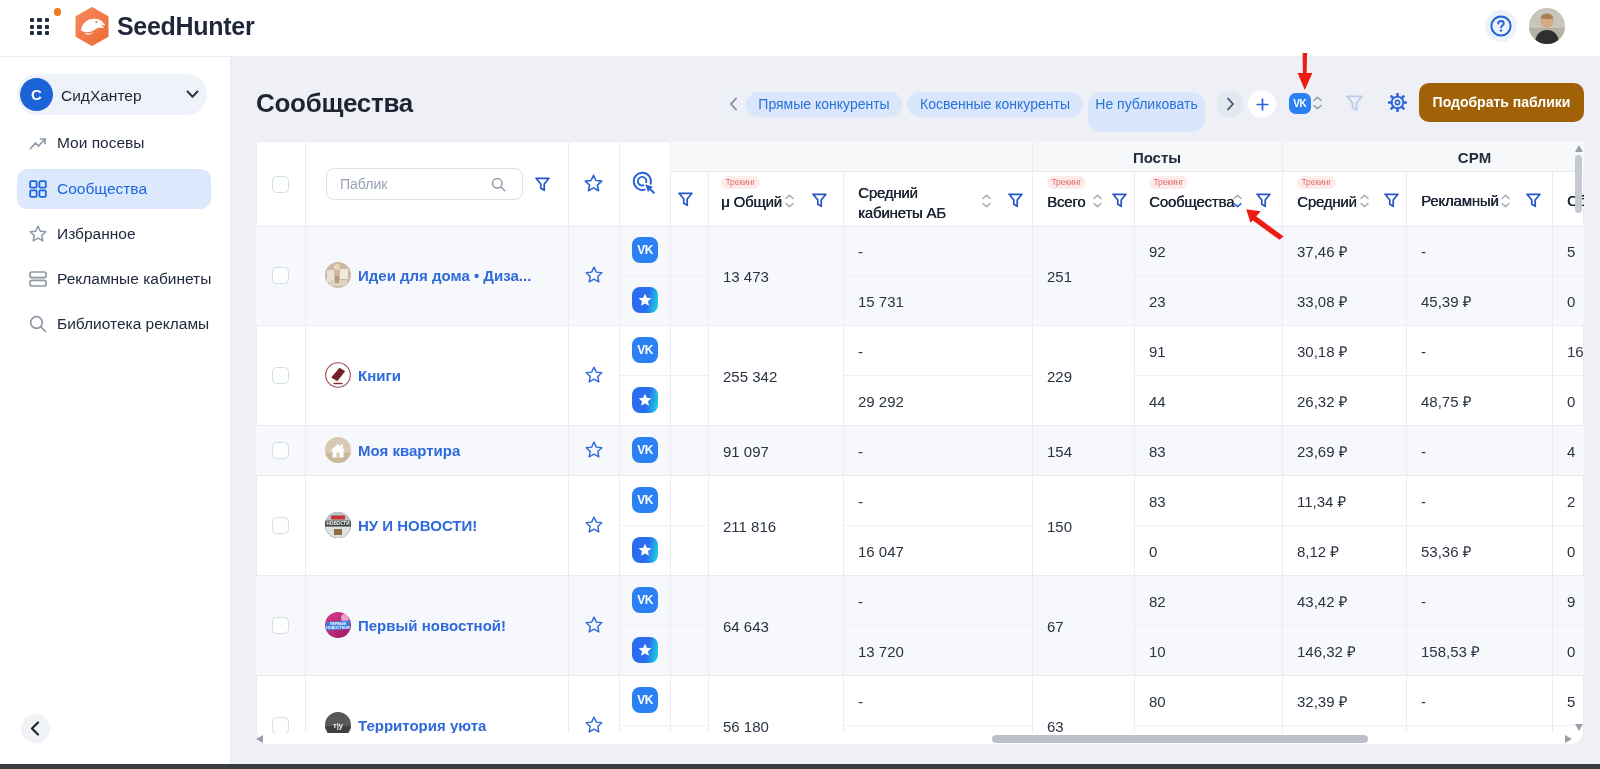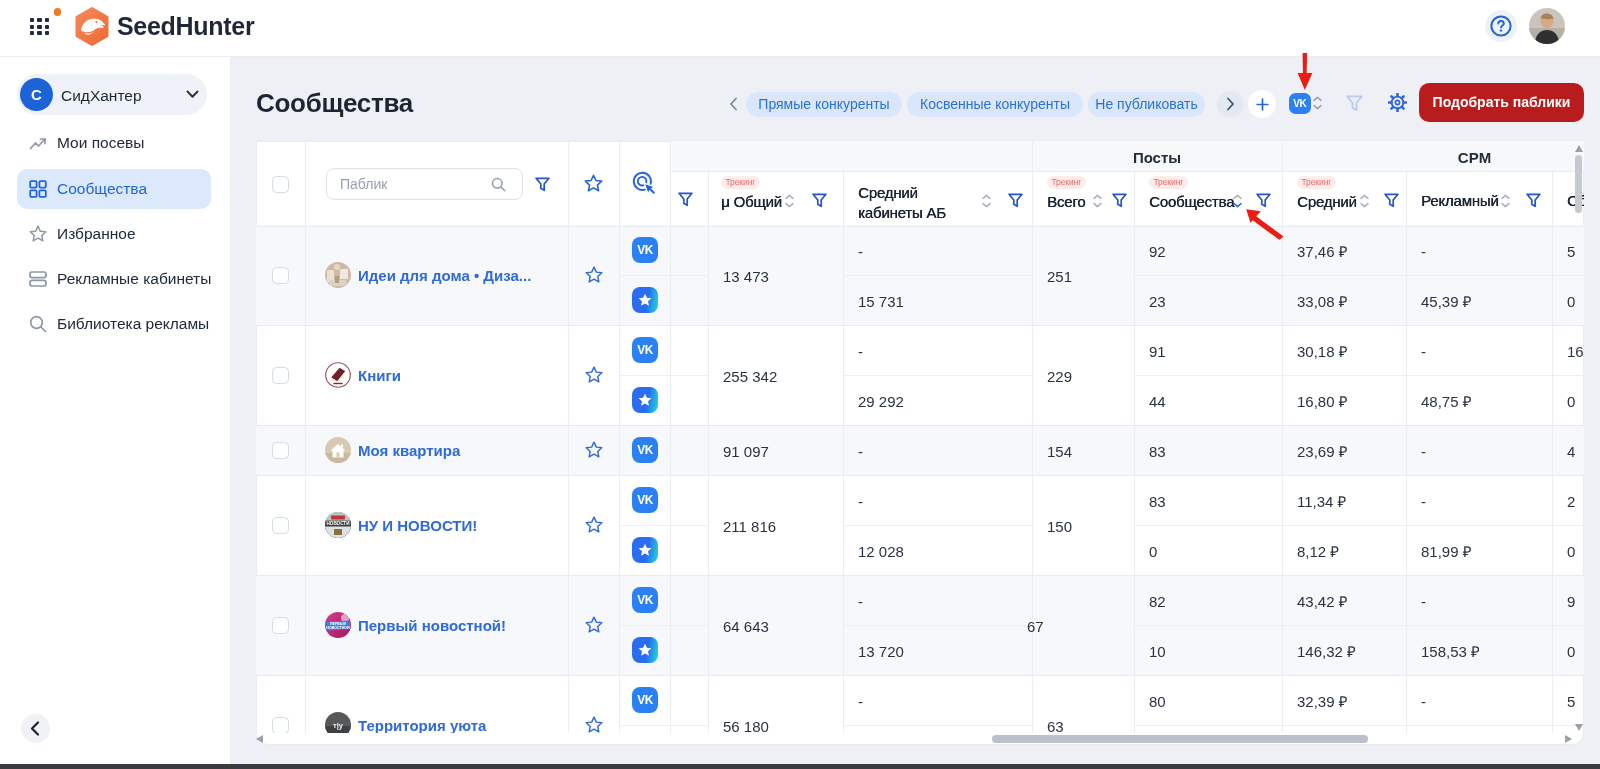--- a/index.html
+++ b/index.html
@@ -99,21 +99,21 @@
 <svg class="abs" style="left:30px;top:721px" width="10" height="15" viewBox="0 0 10 15">
     <path d="M8 1.5 L2 7.5 L8 13.5" fill="none" stroke="#1d2330" stroke-width="2.2" stroke-linecap="round" stroke-linejoin="round"></path>
   </svg>
 <div class="abs" style="left:256px;top:88px;font-size:26px;font-weight:700;color:#1d2535;letter-spacing:-0.3px">Сообщества</div>
 <div class="abs" style="left:720px;top:90.5px;width:27px;height:27px;border-radius:50%;background:#edf1f7"></div>
 <svg class="abs" style="left:729px;top:97px" width="9" height="14" viewBox="0 0 9 14">
     <path d="M7 1.5 L2 7 L7 12.5" fill="none" stroke="#7d8aa0" stroke-width="1.8" stroke-linecap="round" stroke-linejoin="round"></path>
   </svg>
 <div class="abs" style="left:746px;top:91.5px;width:156px;height:25px;border-radius:13px;background:#d9e6fb;color:#2a72da;font-size:14px;line-height:25px;text-align:center">Прямые конкуренты</div>
 <div class="abs" style="left:907px;top:91.5px;width:176px;height:25px;border-radius:13px;background:#d9e6fb;color:#2a72da;font-size:14px;line-height:25px;text-align:center">Косвенные конкуренты</div>
-<div class="abs" style="left:1088px;top:91.5px;width:117px;height:25px;border-radius:13px;background:#d9e6fb;color:#2a72da;font-size:14px;line-height:25px;text-align:center">Не публиковать</div>
+<div class="abs" style="left:1088px;top:91.5px;width:117px;height:40px;border-radius:13px;background:#d9e6fb;color:#2a72da;font-size:14px;line-height:25px;text-align:center">Не публиковать</div>
 <div class="abs" style="left:1216.5px;top:90.5px;width:27px;height:27px;border-radius:50%;background:#e3e9f3"></div>
 <svg class="abs" style="left:1226px;top:97px" width="9" height="14" viewBox="0 0 9 14">
     <path d="M2 1.5 L7 7 L2 12.5" fill="none" stroke="#45536b" stroke-width="1.8" stroke-linecap="round" stroke-linejoin="round"></path>
   </svg>
 <div class="abs" style="left:1248px;top:90px;width:28px;height:28px;border-radius:50%;background:#fff"></div>
 <svg class="abs" style="left:1255.5px;top:97.5px" width="13" height="13" viewBox="0 0 13 13">
     <path d="M6.5 1.2 V11.8 M1.2 6.5 H11.8" stroke="#2563d9" stroke-width="1.7" stroke-linecap="round"></path>
   </svg>
 <div class="abs" style="left:1289px;top:92.5px;width:21.5px;height:21.5px;border-radius:6.5px;background:#2b80f3"></div>
 <div class="abs" style="left:1289px;top:92.5px;width:21.5px;height:21.5px;line-height:21.5px;text-align:center;color:#fff;font-size:10px;font-weight:700;letter-spacing:-0.4px">VK</div>
@@ -129,21 +129,21 @@
     <circle cx="9.5" cy="9.5" r="2.1" fill="none" stroke="#2f66d9" stroke-width="1.6"></circle>
     <line x1="15.60" y1="9.50" x2="18.10" y2="9.50" stroke="#2f66d9" stroke-width="2.6" stroke-linecap="round"></line>
     <line x1="13.81" y1="13.81" x2="15.58" y2="15.58" stroke="#2f66d9" stroke-width="2.6" stroke-linecap="round"></line>
     <line x1="9.50" y1="15.60" x2="9.50" y2="18.10" stroke="#2f66d9" stroke-width="2.6" stroke-linecap="round"></line>
     <line x1="5.19" y1="13.81" x2="3.42" y2="15.58" stroke="#2f66d9" stroke-width="2.6" stroke-linecap="round"></line>
     <line x1="3.40" y1="9.50" x2="0.90" y2="9.50" stroke="#2f66d9" stroke-width="2.6" stroke-linecap="round"></line>
     <line x1="5.19" y1="5.19" x2="3.42" y2="3.42" stroke="#2f66d9" stroke-width="2.6" stroke-linecap="round"></line>
     <line x1="9.50" y1="3.40" x2="9.50" y2="0.90" stroke="#2f66d9" stroke-width="2.6" stroke-linecap="round"></line>
     <line x1="13.81" y1="5.19" x2="15.58" y2="3.42" stroke="#2f66d9" stroke-width="2.6" stroke-linecap="round"></line>
   </svg>
-<div class="abs" style="left:1419px;top:83px;width:165px;height:39px;border-radius:10px;background:#b91c1c;color:#fff;font-size:14px;font-weight:700;line-height:39px;text-align:center">Подобрать паблики</div>
+<div class="abs" style="left:1419px;top:83px;width:165px;height:39px;border-radius:10px;background:#a16207;color:#fff;font-size:14px;font-weight:700;line-height:39px;text-align:center">Подобрать паблики</div>
 <svg class="abs" style="left:1294px;top:51px;z-index:60" width="22" height="40" viewBox="0 0 22 40">
     <path d="M8.6 2 L13.1 2 L12.6 23 L8.9 23 Z" fill="#ec1c14"></path>
     <path d="M3.6 22 L18.4 22 L10.8 39 Z" fill="#ec1c14"></path>
   </svg>
 <svg class="abs" style="left:1243px;top:206px;z-index:60" width="44" height="34" viewBox="0 0 44 34">
     <path d="M3.2 3.2 L17.8 5.2 L7.4 16.8 Z" fill="#ec1c14"></path>
     <path d="M10.8 8.6 L40.6 30.6 L36.4 33.8 L7.2 12.4 Z" fill="#ec1c14"></path>
   </svg>
 <div class="abs" style="left:256px;top:141px;width:1328px;height:604px;background:#fff;border:1px solid #e9ebf0;border-radius:0 0 12px 12px"></div>
 <div class="abs" style="left:256px;top:141px;width:1328px;height:592px;overflow:hidden">
@@ -323,21 +323,21 @@
     </div>
     <div class="num" style="left:467px;top:235.0px">255 342</div>
     <div class="num" style="left:791px;top:235.0px">229</div>
     <div class="num" style="left:602px;top:210px">-</div>
     <div class="num" style="left:893px;top:210px">91</div>
     <div class="num" style="left:1041px;top:210px">30,18 ₽</div>
     <div class="num" style="left:1165px;top:210px">-</div>
     <div class="num" style="left:1311px;top:210px">16</div>
     <div class="num" style="left:602px;top:260px">29 292</div>
     <div class="num" style="left:893px;top:260px">44</div>
-    <div class="num" style="left:1041px;top:260px">16,80 ₽</div>
+    <div class="num" style="left:1041px;top:260px">26,32 ₽</div>
     <div class="num" style="left:1165px;top:260px">48,75 ₽</div>
     <div class="num" style="left:1311px;top:260px">0</div>
     <div style="position:absolute;left:16px;top:300.5px;width:17px;height:17px;border:1.5px solid #d5dbe4;border-radius:4.5px;background:#fdfefe"></div>
     <svg class="abs" style="left:69px;top:296.0px" width="26" height="26" viewBox="0 0 26 26">
       <defs>
         <clipPath id="a3">
           <circle cx="13" cy="13" r="13"></circle>
         </clipPath>
       </defs>
       <g clip-path="url(#a3)">
@@ -391,24 +391,24 @@
         <path d="M12 1.8 L15 8.4 L22.2 9.2 L16.8 14 L18.3 21.2 L12 17.5 L5.7 21.2 L7.2 14 L1.8 9.2 L9 8.4 Z" fill="#fff"></path>
       </svg>
     </div>
     <div class="num" style="left:467px;top:385.0px">211 816</div>
     <div class="num" style="left:791px;top:385.0px">150</div>
     <div class="num" style="left:602px;top:360px">-</div>
     <div class="num" style="left:893px;top:360px">83</div>
     <div class="num" style="left:1041px;top:360px">11,34 ₽</div>
     <div class="num" style="left:1165px;top:360px">-</div>
     <div class="num" style="left:1311px;top:360px">2</div>
-    <div class="num" style="left:602px;top:410px">12 028</div>
+    <div class="num" style="left:602px;top:410px">16 047</div>
     <div class="num" style="left:893px;top:410px">0</div>
     <div class="num" style="left:1041px;top:410px">8,12 ₽</div>
-    <div class="num" style="left:1165px;top:410px">81,99 ₽</div>
+    <div class="num" style="left:1165px;top:410px">53,36 ₽</div>
     <div class="num" style="left:1311px;top:410px">0</div>
     <div style="position:absolute;left:16px;top:475.5px;width:17px;height:17px;border:1.5px solid #d5dbe4;border-radius:4.5px;background:#fdfefe"></div>
     <svg class="abs" style="left:69px;top:471.0px" width="26" height="26" viewBox="0 0 26 26">
       <defs>
         <clipPath id="a5">
           <circle cx="13" cy="13" r="13"></circle>
         </clipPath>
         <linearGradient id="g5" x1="0" y1="0" x2="1" y2="1">
           <stop offset="0" stop-color="#d63c8e"></stop>
           <stop offset="1" stop-color="#a1195e"></stop>
@@ -428,21 +428,21 @@
     </svg>
     <div style="position:absolute;left:376px;top:446px;width:26px;height:26px;border-radius:8px;background:#2b80f3">
       <span style="position:absolute;left:0;right:0;top:50%;transform:translateY(-52%);text-align:center;color:#fff;font-size:12px;font-weight:700;letter-spacing:-0.5px">VK</span>
     </div>
     <div style="position:absolute;left:376px;top:496px;width:26px;height:26px;border-radius:8px;background:linear-gradient(100deg,#2a6df0 58%,#20cfdf 94%)">
       <svg style="position:absolute;left:50%;top:50%;transform:translate(-50%,-50%)" width="15" height="15" viewBox="0 0 24 24">
         <path d="M12 1.8 L15 8.4 L22.2 9.2 L16.8 14 L18.3 21.2 L12 17.5 L5.7 21.2 L7.2 14 L1.8 9.2 L9 8.4 Z" fill="#fff"></path>
       </svg>
     </div>
     <div class="num" style="left:467px;top:485.0px">64 643</div>
-    <div class="num" style="left:771px;top:485.0px">67</div>
+    <div class="num" style="left:791px;top:485.0px">67</div>
     <div class="num" style="left:602px;top:460px">-</div>
     <div class="num" style="left:893px;top:460px">82</div>
     <div class="num" style="left:1041px;top:460px">43,42 ₽</div>
     <div class="num" style="left:1165px;top:460px">-</div>
     <div class="num" style="left:1311px;top:460px">9</div>
     <div class="num" style="left:602px;top:510px">13 720</div>
     <div class="num" style="left:893px;top:510px">10</div>
     <div class="num" style="left:1041px;top:510px">146,32 ₽</div>
     <div class="num" style="left:1165px;top:510px">158,53 ₽</div>
     <div class="num" style="left:1311px;top:510px">0</div>

